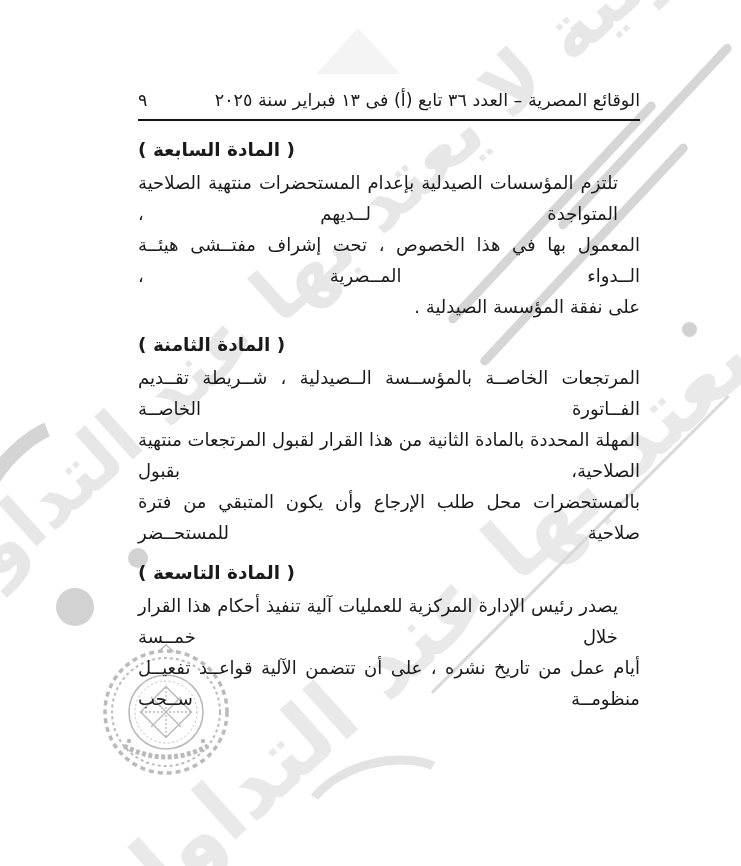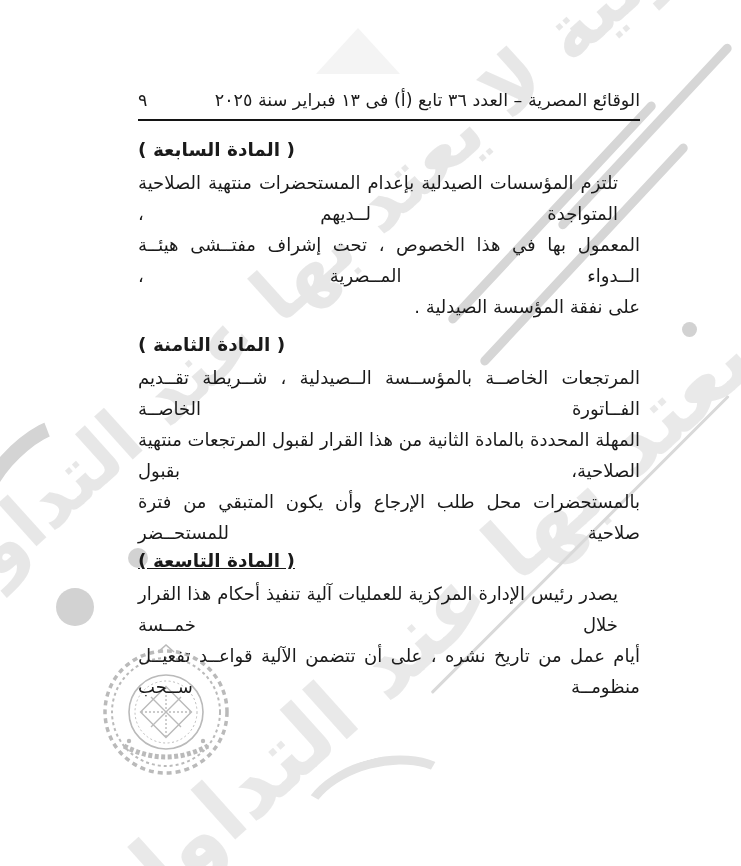--- a/index.html
+++ b/index.html
@@ -49,21 +49,21 @@
   .header-row{
     display:flex;justify-content:space-between;align-items:baseline;
     font-size:17.5px;line-height:24px;white-space:nowrap;
   }
   .rule{border-top:2.5px solid #141414;margin-top:7px;}
   .article-heading{
     text-align:left;font-weight:bold;font-size:18.5px;line-height:26px;
   }
   .h1{margin-top:16px;}
   .h2{margin-top:10px;}
-  .h3{margin-top:0;text-decoration:underline;}
+  .h3{margin-top:12px;}
   .para{margin:0;}
   .p1{margin-top:4px;}
   .p2{margin-top:4px;}
   .p3{margin-top:4px;}
   .line{font-size:18px;line-height:31px;}
   .justify{text-align:justify;text-align-last:justify;}
   .first{padding-right:22px;}
   .last{text-align-last:right;}
 </style>
 </head>

